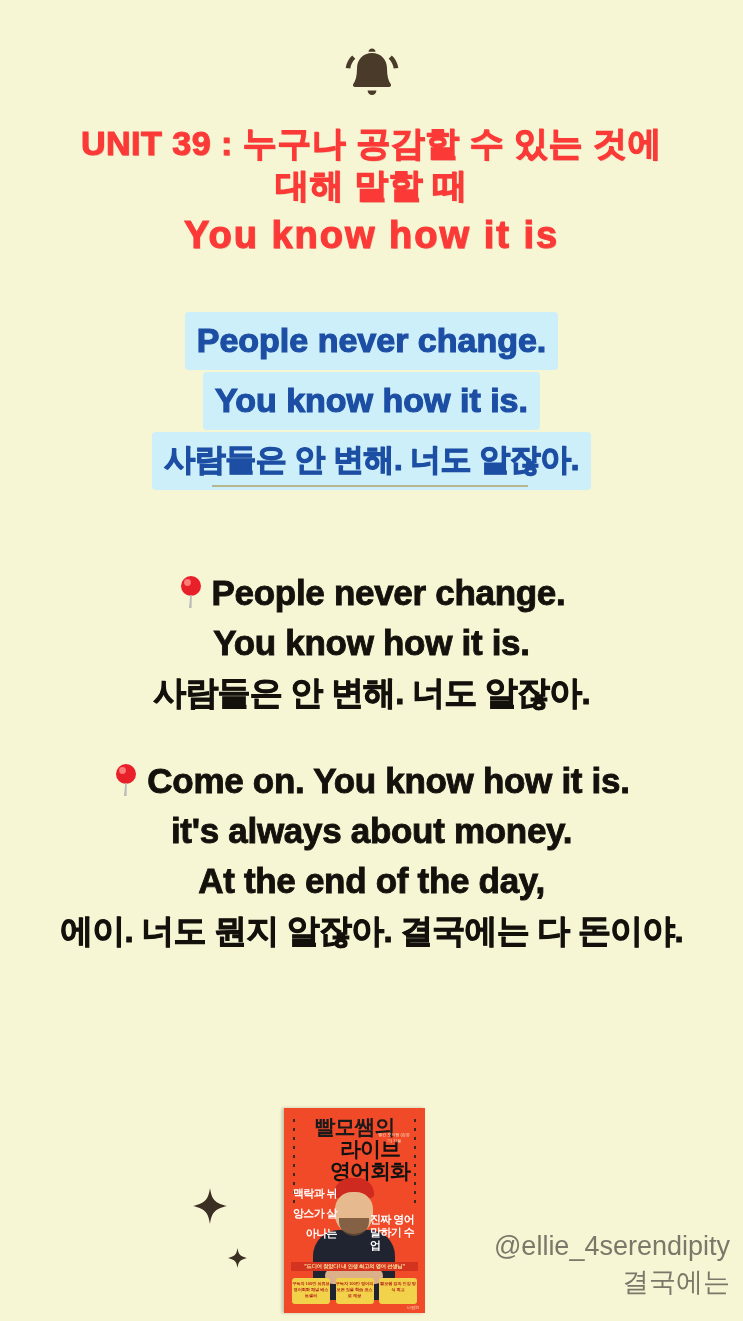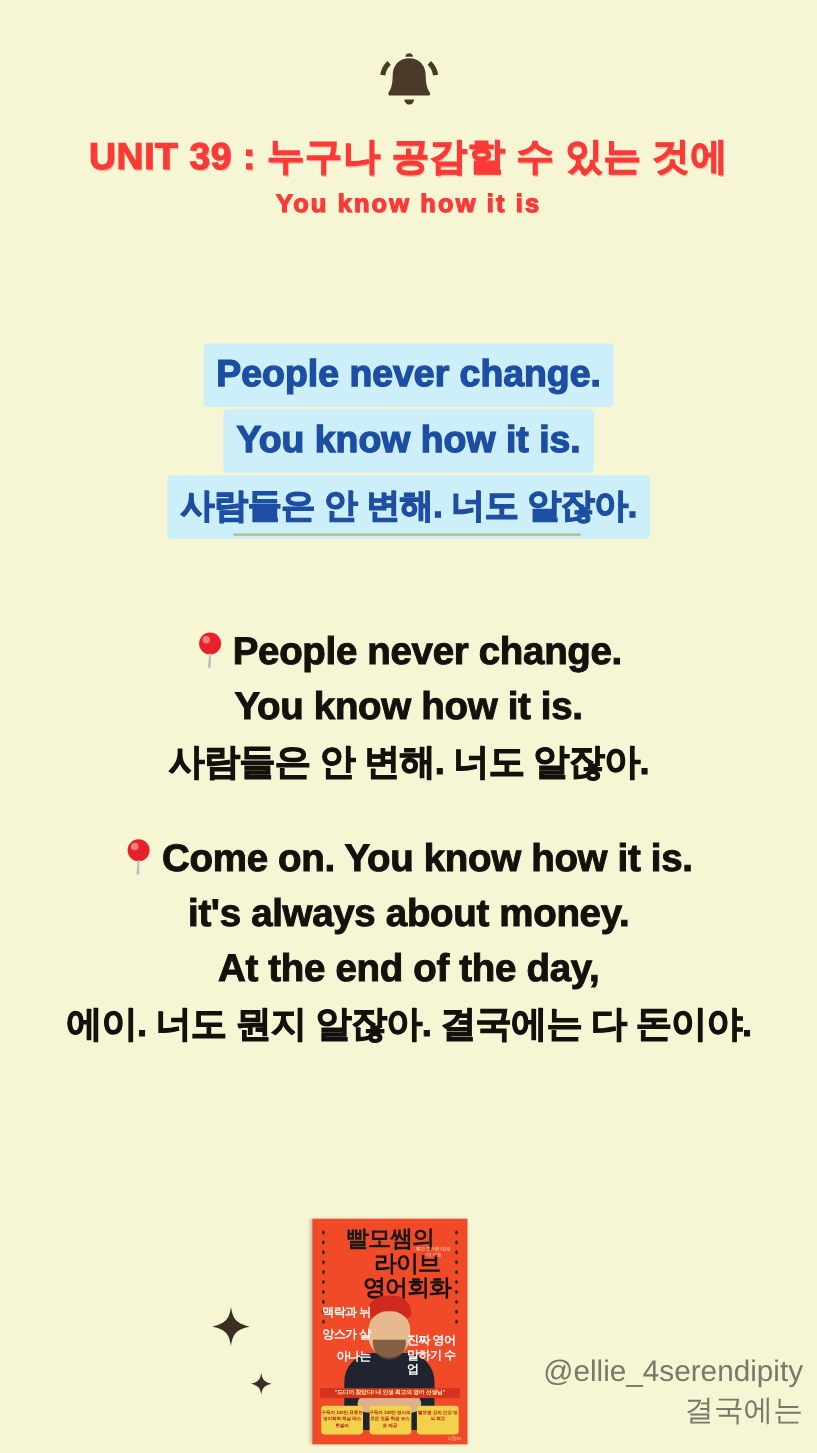--- a/index.html
+++ b/index.html
@@ -42,23 +42,23 @@
     color: #fb3a37;
     font-weight: 900;
     font-size: 34px;
     line-height: 42px;
     letter-spacing: 0.5px;
     -webkit-text-stroke: 1.1px #fb3a37;
     text-shadow: 1px 1px 0 rgba(180,40,30,.25);
   }
   .heading .ln { display: block; }
   .heading .ln-en {
-    font-size: 23px;
+    font-size: 38px;
     letter-spacing: 2px;
-    margin-top: 0;
+    margin-top: 8px;
   }
 
   
   .key-block {
     position: absolute;
     top: 312px;
     left: 0;
     width: 743px;
     text-align: center;
   }
@@ -326,20 +326,21 @@
           <path d="M26.6 46.4c0 2.6 2 4.6 4.4 4.6s4.4-2 4.4-4.6h-8.8z"></path>
           <path d="M11.2 11.4c-3.6 3.2-5.9 7.6-6.5 12.6l4.6.6c.5-3.9 2.3-7.3 5-9.8z"></path>
           <path d="M50.8 11.4l-3.1 3.4c2.7 2.5 4.5 5.9 5 9.8l4.6-.6c-.6-5-2.9-9.4-6.5-12.6z"></path>
         </g>
       </svg>
     </span>
   </div>
 
   <div class="heading">
     <span class="ln">UNIT 39 : 누구나 공감할 수 있는 것에</span>
+    <span class="ln">대해 말할 때</span>
     <span class="ln ln-en">You know how it is</span>
   </div>
 
   <div class="key-block">
     <span class="kline"><span class="hl">People never change.</span></span>
     <span class="kline"><span class="hl">You know how it is.</span></span>
     <span class="kline kr"><span class="hl">사람들은 안 변해. 너도 알잖아.</span></span>
   </div>
 
   <div class="divider"></div>

